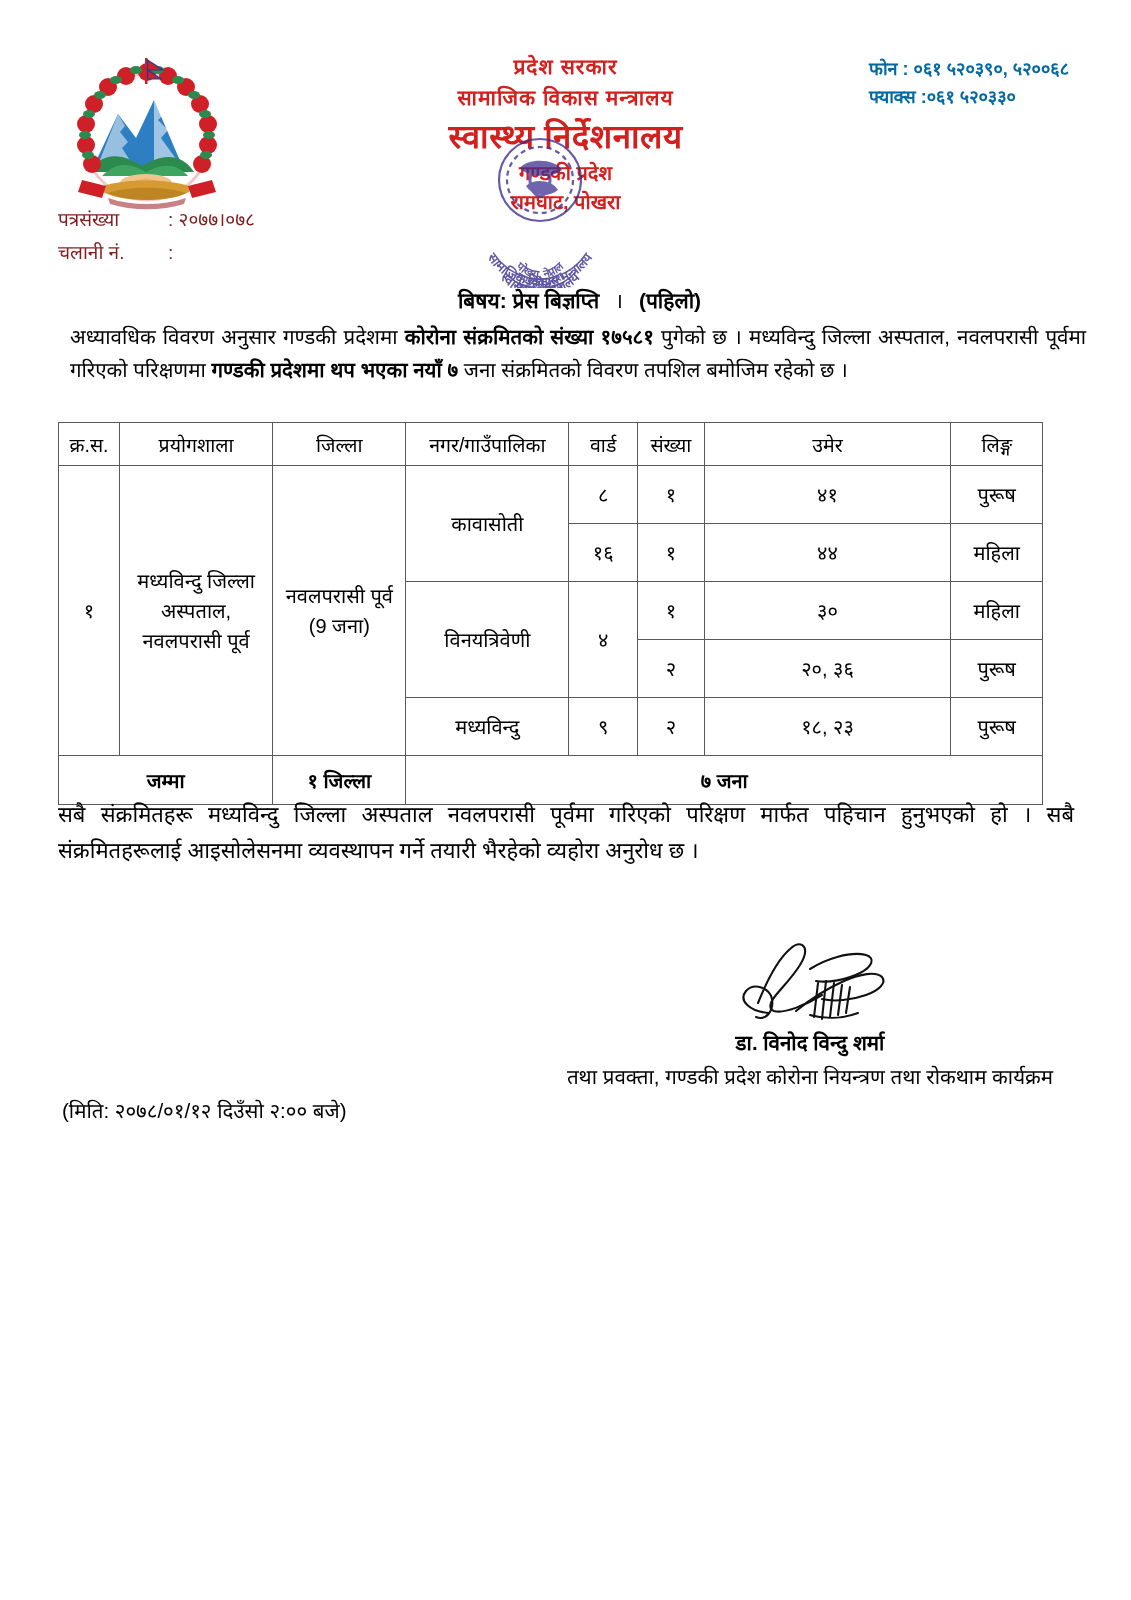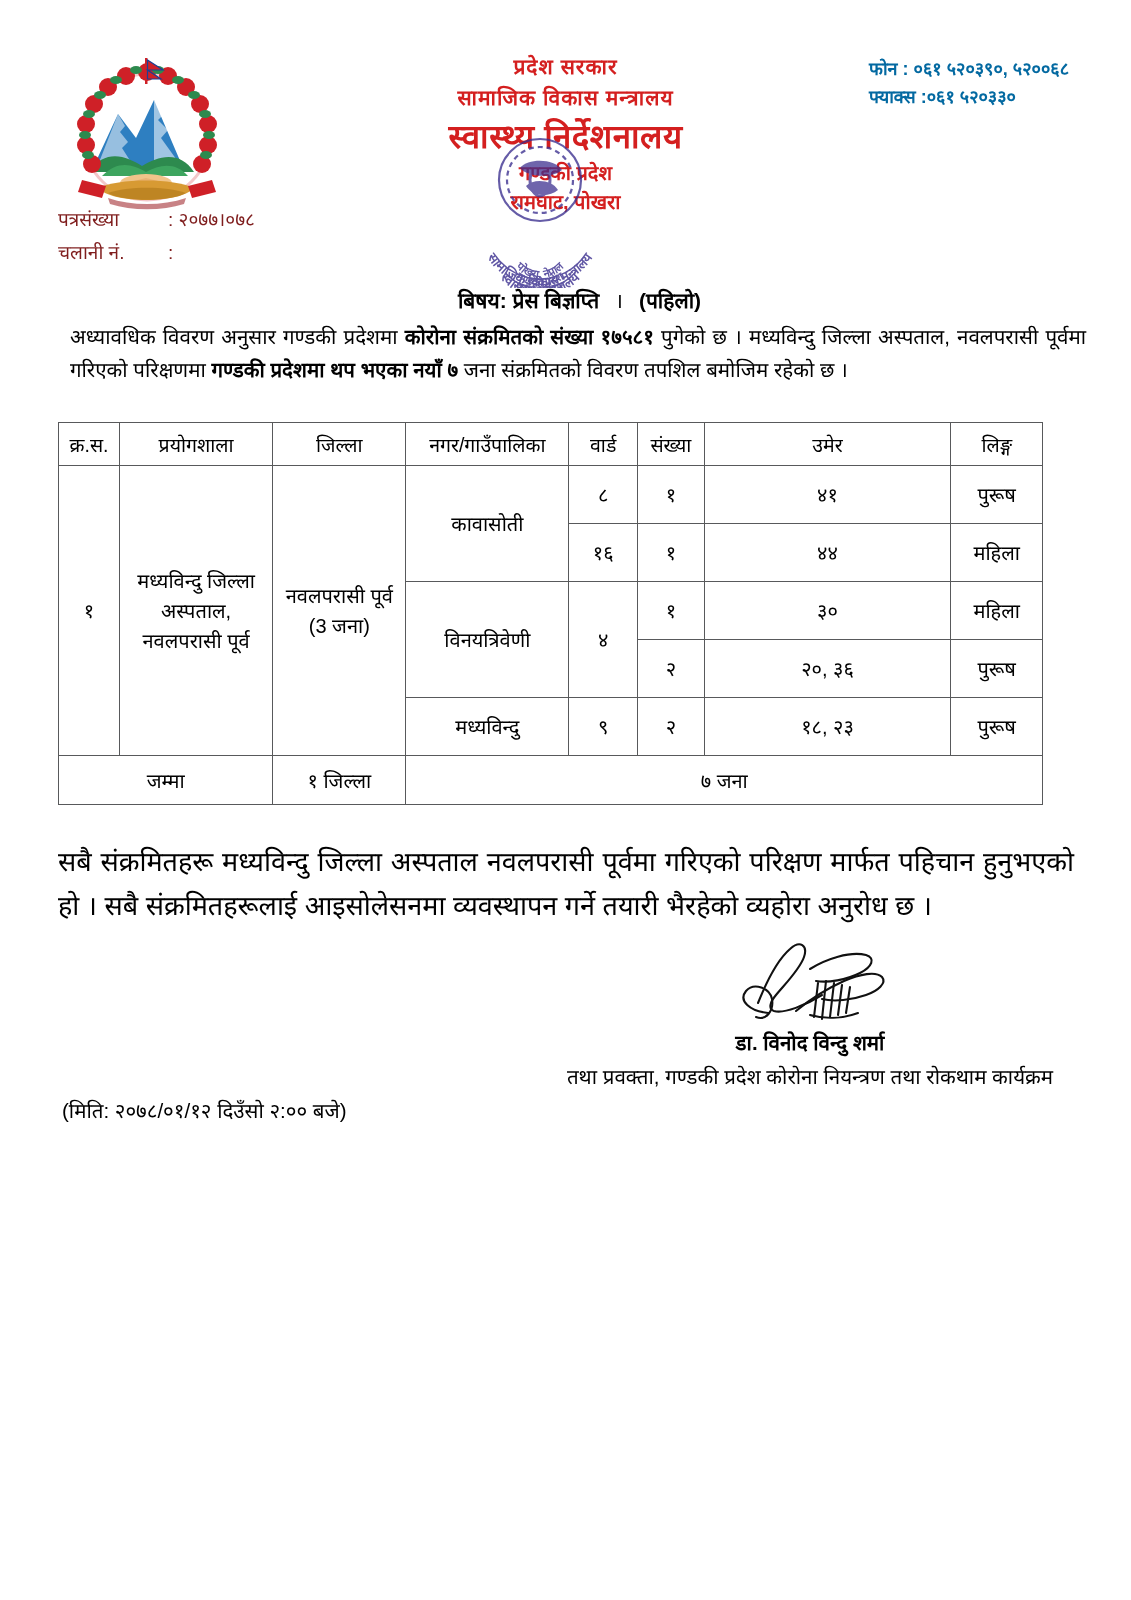--- a/index.html
+++ b/index.html
@@ -149,43 +149,42 @@
   .data-table thead th {
     height: 34px;
     font-weight: normal;
     font-size: 19.5px;
   }
   .data-table td.tall { line-height: 1.5; }
   .row-h { height: 58px; }
   .row-h2 { height: 58px; }
   .summary-row td {
     height: 40px;
-    font-weight: normal;
+    font-weight: bold;
     font-size: 20px;
   }
   .col-sn     { width: 54px; }
   .col-lab    { width: 154px; }
   .col-dist   { width: 131px; margin-top: 29px; }
   .col-mun    { width: 164px; }
   .col-ward   { width: 65px; }
   .col-count  { width: 60px; }
   .col-age    { width: 269px; margin-left: 32px; }
   .col-gender { width: 88px; }
 
   
   .closing-para {
     position: absolute;
     left: 58px;
     width: 1016px;
     top: 797px;
-    font-size: 27px;
+    font-size: 22px;
     line-height: 1.62;
     text-align: justify;
     font-family: "Liberation Sans", "DejaVu Sans", sans-serif;
-    margin-top: 44px;
   }
 
   
   .sig-block {
     position: absolute;
     left: 540px;
     top: 925px;
     width: 540px;
     text-align: center;
     font-family: "Liberation Sans", "DejaVu Sans", sans-serif;
@@ -345,21 +344,21 @@
         <th class="col-ward">वार्ड</th>
         <th class="col-count">संख्या</th>
         <th class="col-age">उमेर</th>
         <th class="col-gender">लिङ्ग</th>
       </tr>
     </thead>
     <tbody>
       <tr class="row-h">
         <td rowspan="5">१</td>
         <td rowspan="5" class="tall">मध्यविन्दु जिल्ला अस्पताल, नवलपरासी पूर्व</td>
-        <td rowspan="5" class="tall">नवलपरासी पूर्व (3 जना)</td>
+        <td rowspan="5" class="tall">नवलपरासी पूर्व (9 जना)</td>
         <td rowspan="2">कावासोती</td>
         <td>८</td>
         <td>१</td>
         <td>४१</td>
         <td>पुरूष</td>
       </tr>
       <tr class="row-h">
         <td>१६</td>
         <td>१</td>
         <td>४४</td>

